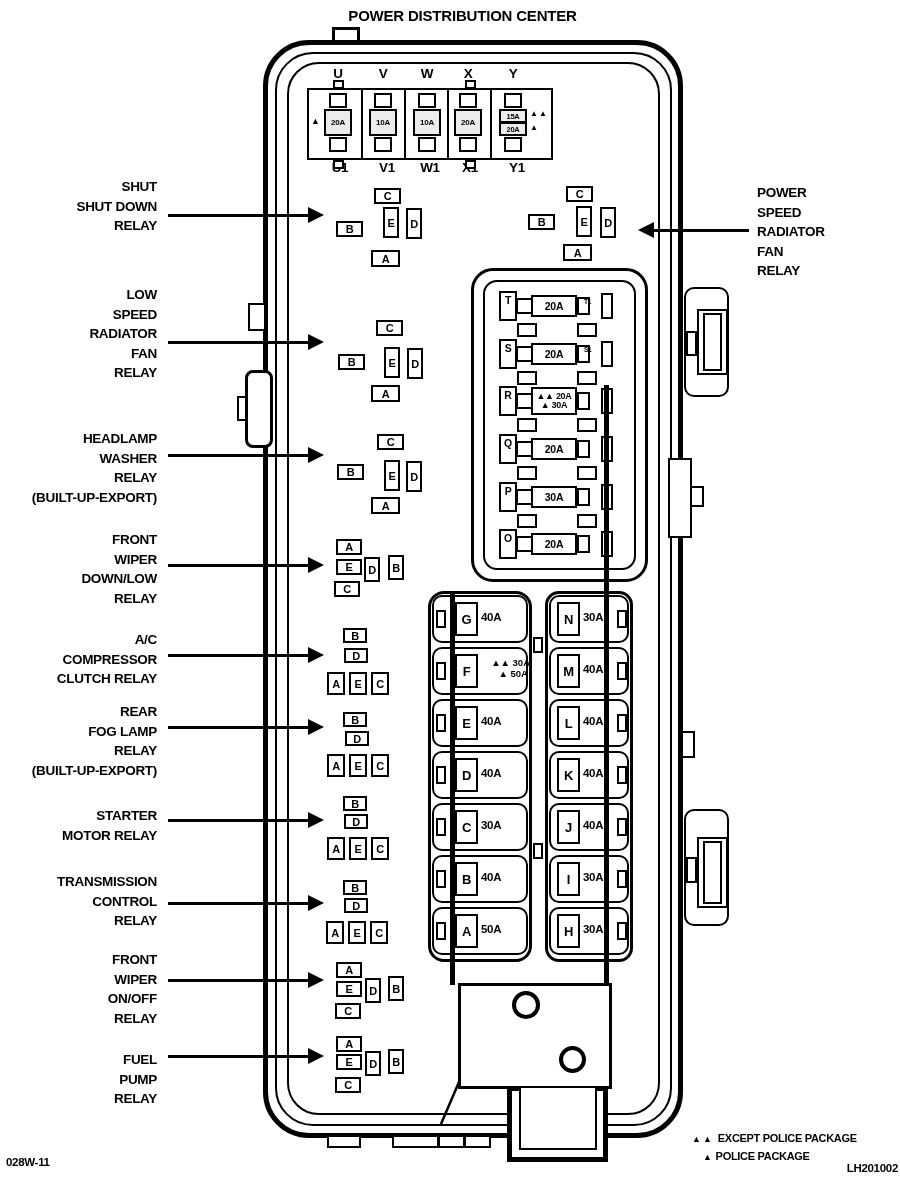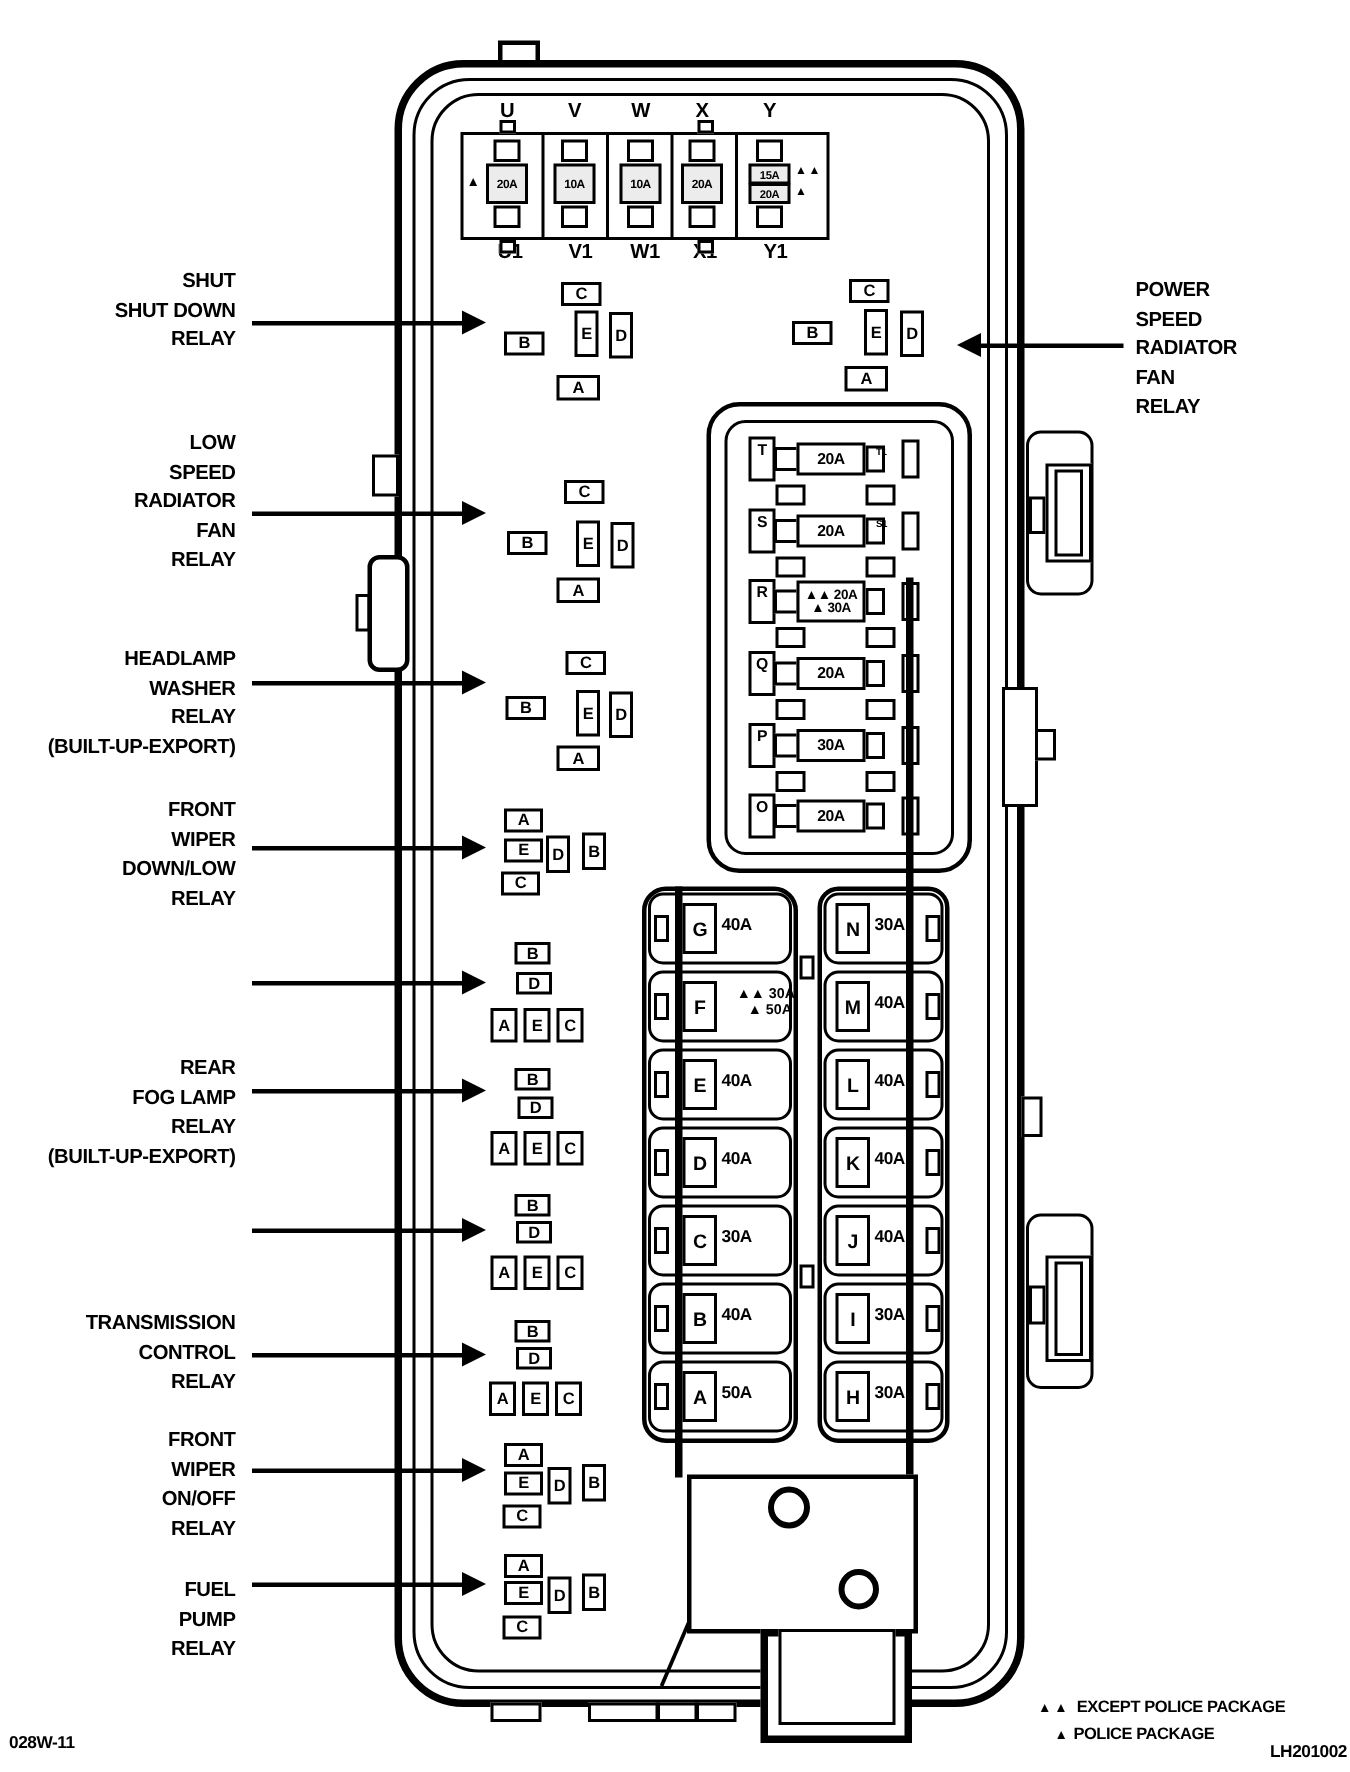--- a/index.html
+++ b/index.html
@@ -13,20 +13,21 @@
   .tx{position:absolute;font-weight:700;white-space:nowrap;letter-spacing:-0.3px}
   .ln{position:absolute;background:#000}
   .vline{position:absolute;background:#000;z-index:40}
   .z45{z-index:45}
 </style>
 </head>
 <body>
 
 <div id="stage">
 
+  <div class="tx" style="left:290px;top:7px;width:345px;text-align:center;font-size:15px;letter-spacing:-0.2px">POWER DISTRIBUTION CENTER</div>
 
   <div class="bx" style="left:332px;top:27px;width:28px;height:16px;border-width:3px"></div>
 
   <div class="ol" style="left:263px;top:40px;width:420px;height:1098px;border-width:5px;border-radius:46px"></div>
   <div class="ol" style="left:275px;top:52px;width:397px;height:1074px;border-radius:38px"></div>
   <div class="ol" style="left:287px;top:62px;width:373px;height:1053px;border-radius:32px"></div>
 
   <div class="bx" style="left:237px;top:396px;width:10px;height:25px;border-width:2.5px"></div>
   <div class="bx" style="left:248px;top:303px;width:18px;height:28px;border-width:2.5px"></div>
   <div class="bx" style="left:245px;top:370px;width:28px;height:78px;border-width:3px;border-radius:8px"></div>
@@ -94,30 +95,39 @@
     <div class="ln" style="left: 168px; top: 454px; width: 141px; height: 2.5px;"></div>
     <div class="a" style="left: 308px; top: 446.5px; width: 0px; height: 0px; border-top: 8px solid transparent; border-bottom: 8px solid transparent; border-left: 16px solid rgb(0, 0, 0);"></div>
     <div class="a" style="left: 0px; top: 530px; width: 157px; text-align: right; font-size: 13.5px; line-height: 19.5px; font-weight: 700; letter-spacing: -0.3px;">
       <div class="s" style="position: static;">FRONT</div>
       <div class="s" style="position: static;">WIPER</div>
       <div class="s" style="position: static;">DOWN/LOW</div>
       <div class="s" style="position: static;">RELAY</div>
     </div>
     <div class="ln" style="left: 168px; top: 564px; width: 141px; height: 2.5px;"></div>
     <div class="a" style="left: 308px; top: 556.5px; width: 0px; height: 0px; border-top: 8px solid transparent; border-bottom: 8px solid transparent; border-left: 16px solid rgb(0, 0, 0);"></div>
+    <div class="a" style="left: 0px; top: 630px; width: 157px; text-align: right; font-size: 13.5px; line-height: 19.5px; font-weight: 700; letter-spacing: -0.3px;">
+      <div class="s" style="position: static;">A/C</div>
+      <div class="s" style="position: static;">COMPRESSOR</div>
+      <div class="s" style="position: static;">CLUTCH RELAY</div>
+    </div>
     <div class="ln" style="left: 168px; top: 654px; width: 141px; height: 2.5px;"></div>
     <div class="a" style="left: 308px; top: 646.5px; width: 0px; height: 0px; border-top: 8px solid transparent; border-bottom: 8px solid transparent; border-left: 16px solid rgb(0, 0, 0);"></div>
     <div class="a" style="left: 0px; top: 702px; width: 157px; text-align: right; font-size: 13.5px; line-height: 19.5px; font-weight: 700; letter-spacing: -0.3px;">
       <div class="s" style="position: static;">REAR</div>
       <div class="s" style="position: static;">FOG LAMP</div>
       <div class="s" style="position: static;">RELAY</div>
       <div class="s" style="position: static;">(BUILT-UP-EXPORT)</div>
     </div>
     <div class="ln" style="left: 168px; top: 726px; width: 141px; height: 2.5px;"></div>
     <div class="a" style="left: 308px; top: 718.5px; width: 0px; height: 0px; border-top: 8px solid transparent; border-bottom: 8px solid transparent; border-left: 16px solid rgb(0, 0, 0);"></div>
+    <div class="a" style="left: 0px; top: 806px; width: 157px; text-align: right; font-size: 13.5px; line-height: 19.5px; font-weight: 700; letter-spacing: -0.3px;">
+      <div class="s" style="position: static;">STARTER</div>
+      <div class="s" style="position: static;">MOTOR RELAY</div>
+    </div>
     <div class="ln" style="left: 168px; top: 819px; width: 141px; height: 2.5px;"></div>
     <div class="a" style="left: 308px; top: 811.5px; width: 0px; height: 0px; border-top: 8px solid transparent; border-bottom: 8px solid transparent; border-left: 16px solid rgb(0, 0, 0);"></div>
     <div class="a" style="left: 0px; top: 872px; width: 157px; text-align: right; font-size: 13.5px; line-height: 19.5px; font-weight: 700; letter-spacing: -0.3px;">
       <div class="s" style="position: static;">TRANSMISSION</div>
       <div class="s" style="position: static; text-align: right;">CONTROL</div>
       <div class="s" style="position: static;">RELAY</div>
     </div>
     <div class="ln" style="left: 168px; top: 902px; width: 141px; height: 2.5px;"></div>
     <div class="a" style="left: 308px; top: 894.5px; width: 0px; height: 0px; border-top: 8px solid transparent; border-bottom: 8px solid transparent; border-left: 16px solid rgb(0, 0, 0);"></div>
     <div class="a" style="left: 0px; top: 950px; width: 157px; text-align: right; font-size: 13.5px; line-height: 19.5px; font-weight: 700; letter-spacing: -0.3px;">

